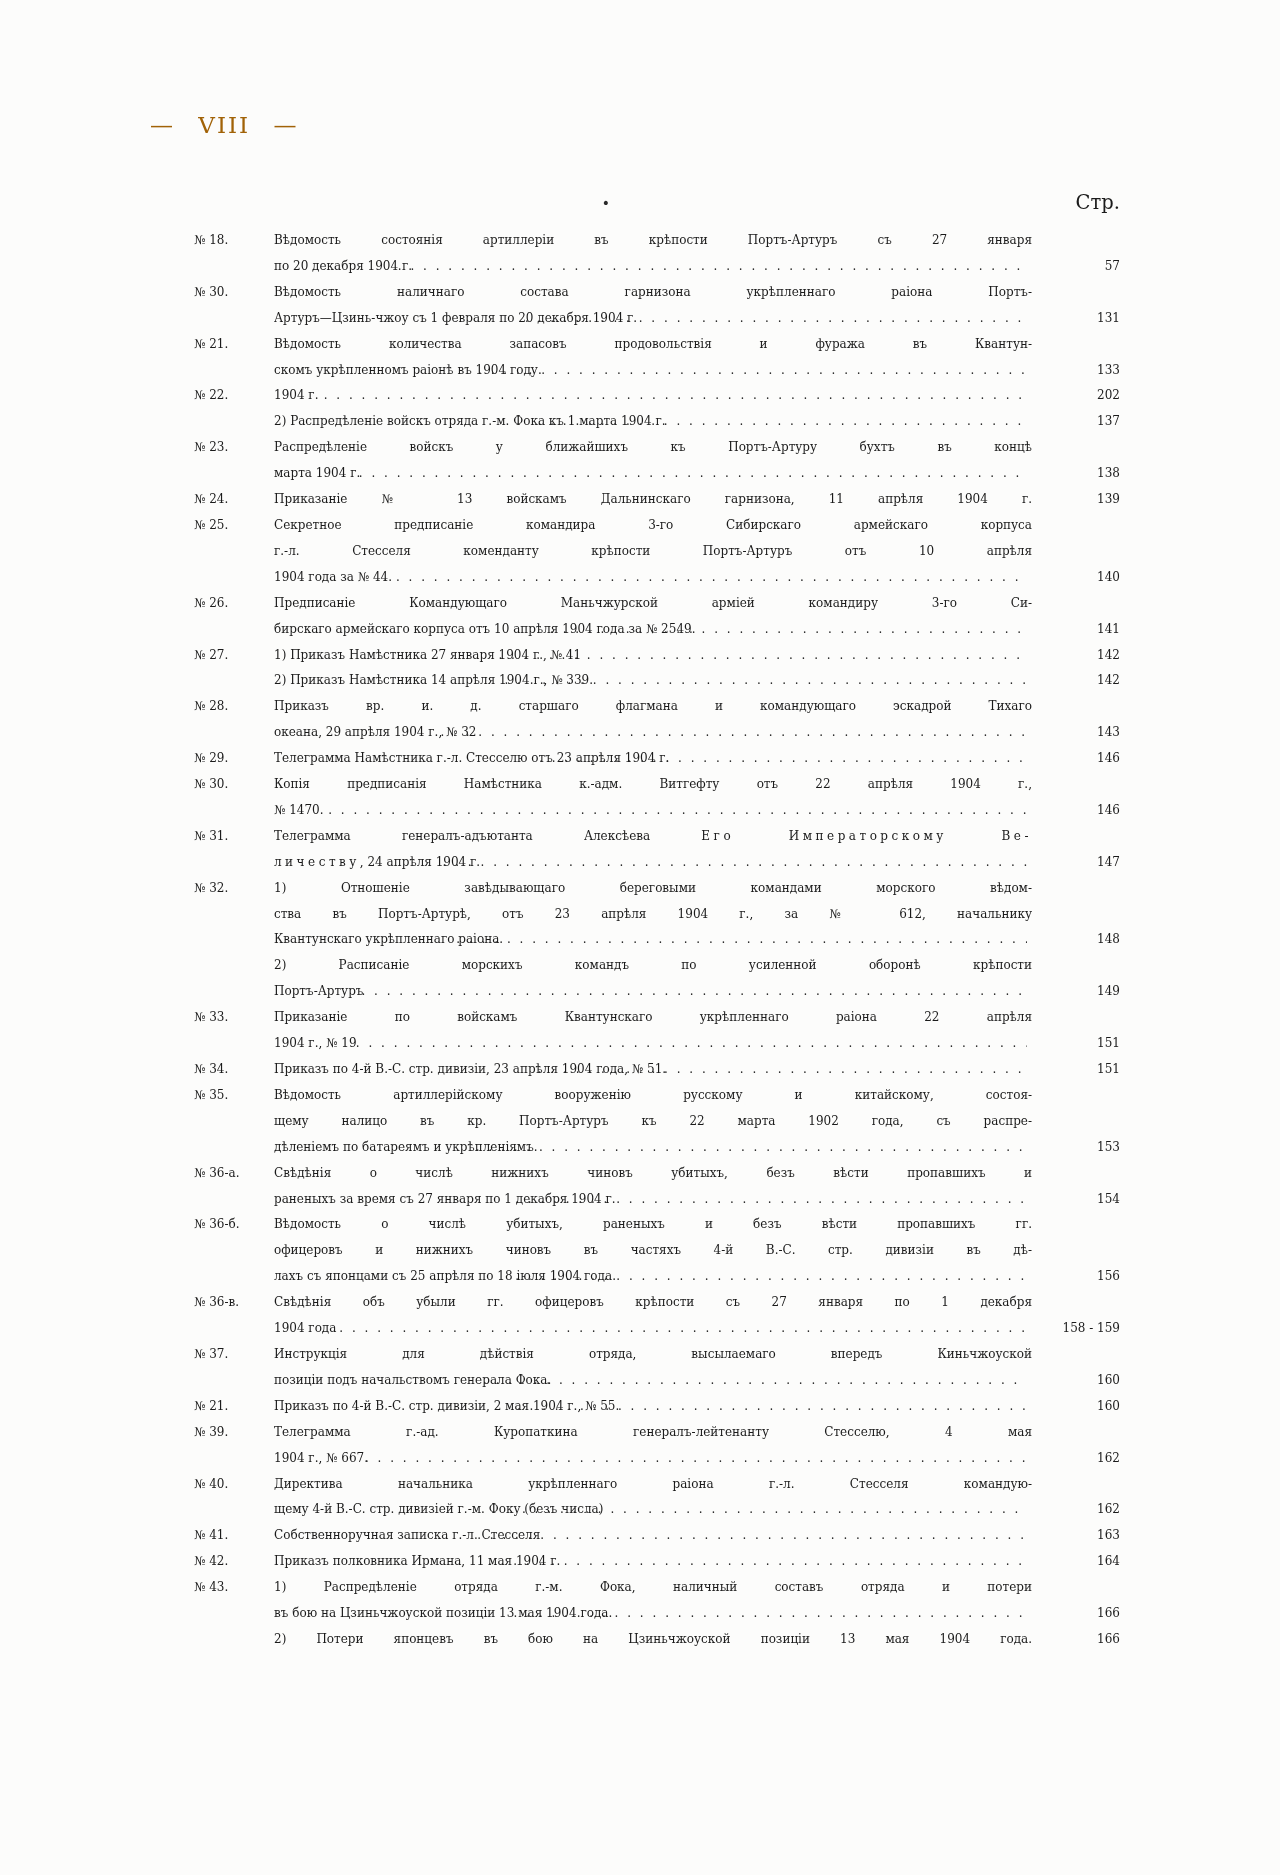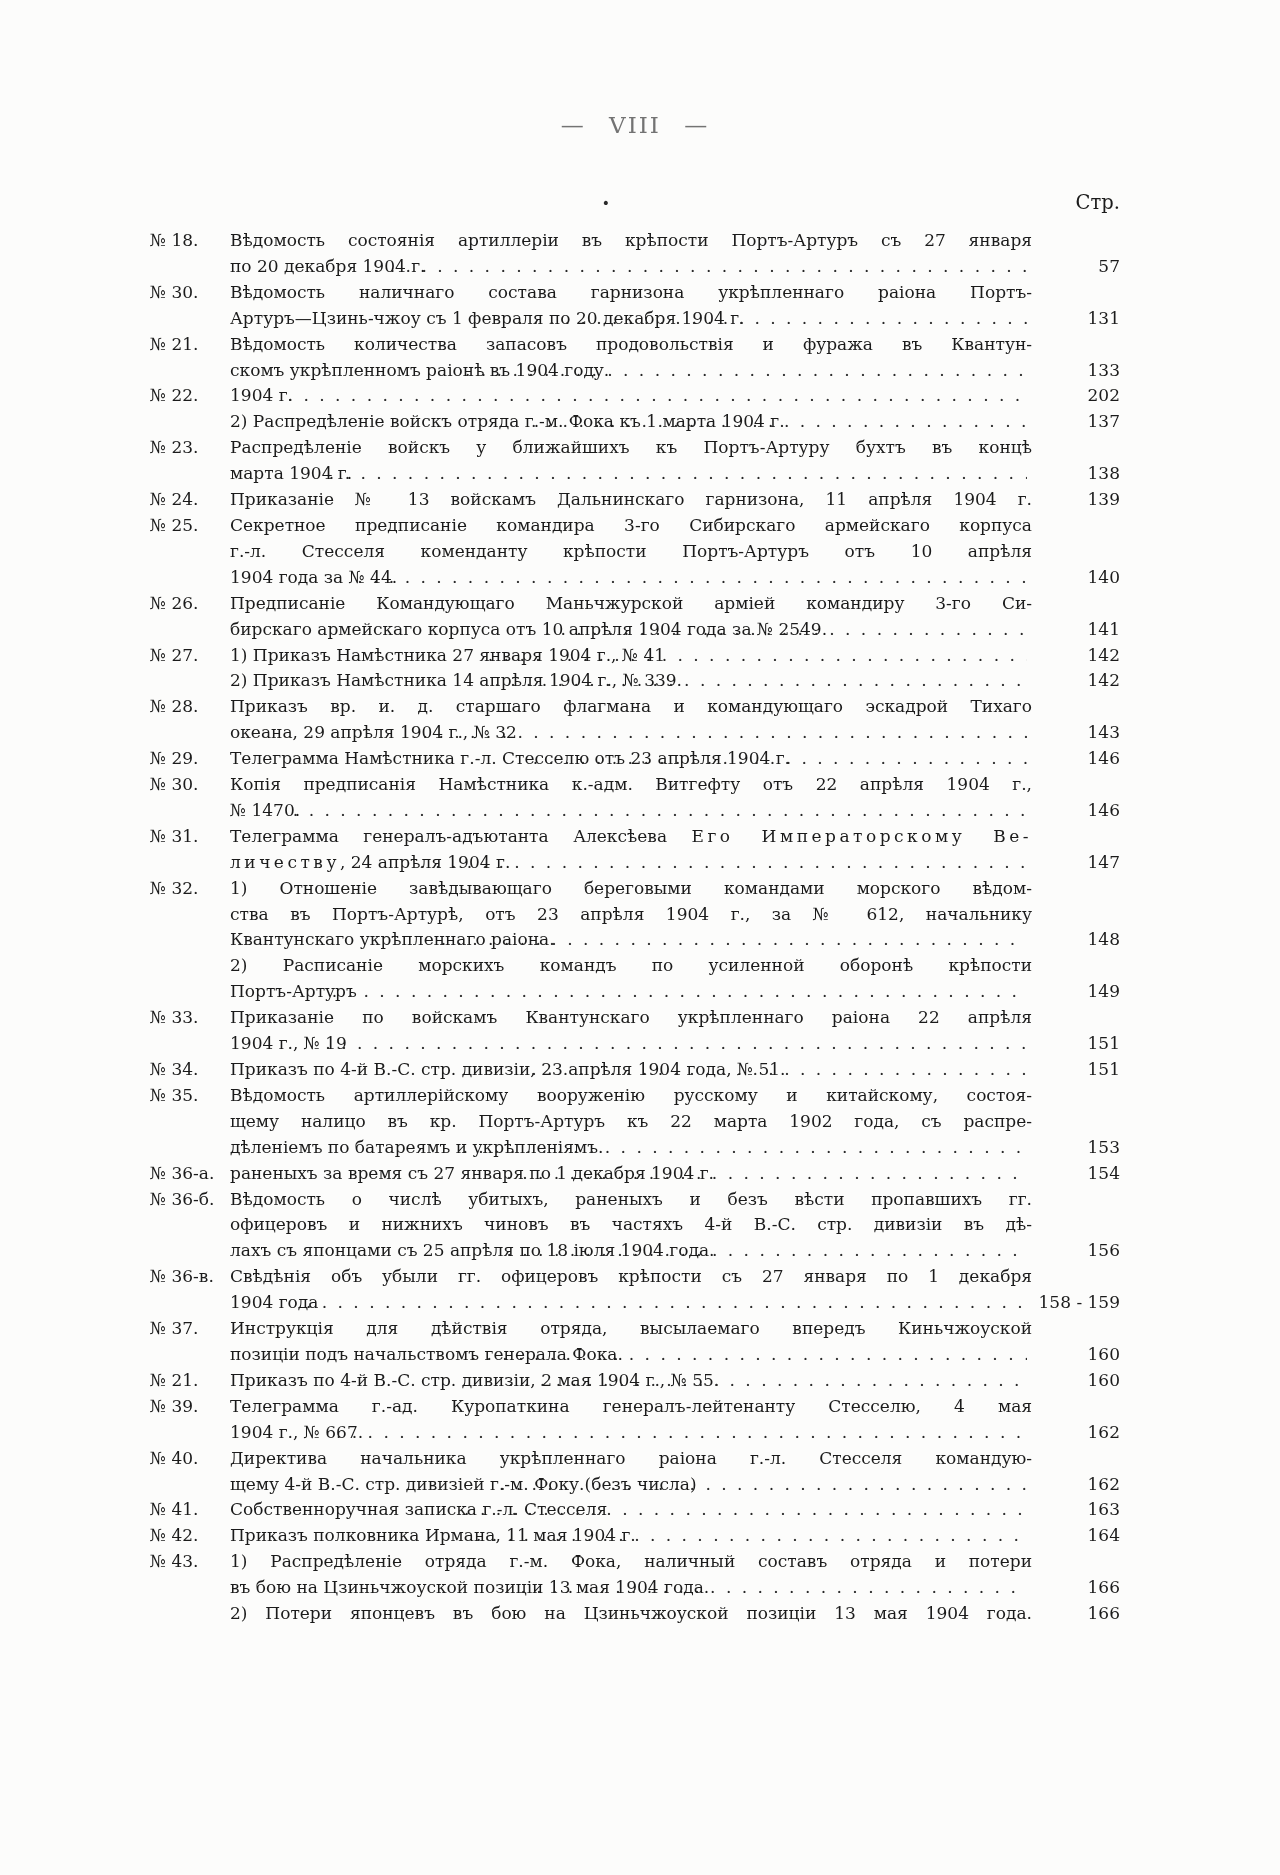--- a/index.html
+++ b/index.html
@@ -9,46 +9,46 @@
     width:1280px; height:1875px;
     margin:0 auto;
     background:#fcfcfb;
     color:#1b1b1b;
     font-family:"DejaVu Serif", serif;
     box-sizing:border-box;
     padding:112px 160px 0 150px;
     overflow:hidden;
   }
   .roman-head {
-    text-align:center;
     font-size:23px;
     line-height:26px;
     letter-spacing:2px;
     word-spacing:14px;
-    color:#737373;
+    color:#a16207;
   }
   .col-head-row {
     position:relative;
     margin-top:52px;
     height:26px;
     font-size:19.5px;
     line-height:26px;
     text-align:right;
   }
   .stray-dot {
     position:absolute;
     left:452px; top:0;
     font-size:22px;
     font-weight:bold;
     color:#2a2a2a;
   }
   .toc {
     margin-top:12px;
-    font-size:17px;
+    font-size:12px;
     line-height:25.9px;
+    margin-left:44px;
   }
   .entry { display:flex; align-items:flex-start; }
   .num  { flex:0 0 80px; white-space:nowrap; }
   .lines { flex:1 1 auto; min-width:0; }
   .line { display:flex; align-items:flex-end; }
   .txt  { flex:0 1 auto; white-space:nowrap; min-width:0; }
   .line.fill .txt {
     flex:1 1 auto;
     white-space:normal;
     text-align:justify;
@@ -338,20 +338,25 @@
           <div class="line">
     <span class="txt">дѣленіемъ по батареямъ и укрѣпленіямъ.</span>
     <span class="leader" aria-hidden="true">. . . . . . . . . . . . . . . . . . . . . . . . . . . . . . . . . . . . . . . . . . . . . . . . . . . . . . . . . . . . </span>
     <span class="pg">153</span>
   </div>
         </div>
   </div>
       <div class="entry">
     <div class="num">№ 36-а.</div>
     <div class="lines">
+          <div class="line fill">
+    <span class="txt">Свѣдѣнія о числѣ нижнихъ чиновъ убитыхъ, безъ вѣсти пропавшихъ и</span>
+
+    <span class="pg"></span>
+  </div>
           <div class="line">
     <span class="txt">раненыхъ за время съ 27 января по 1 декабря 1904 г.</span>
     <span class="leader" aria-hidden="true">. . . . . . . . . . . . . . . . . . . . . . . . . . . . . . . . . . . . . . . . . . . . . . . . . . . . . . . . . . . . </span>
     <span class="pg">154</span>
   </div>
         </div>
   </div>
       <div class="entry">
     <div class="num">№ 36-б.</div>
     <div class="lines">

